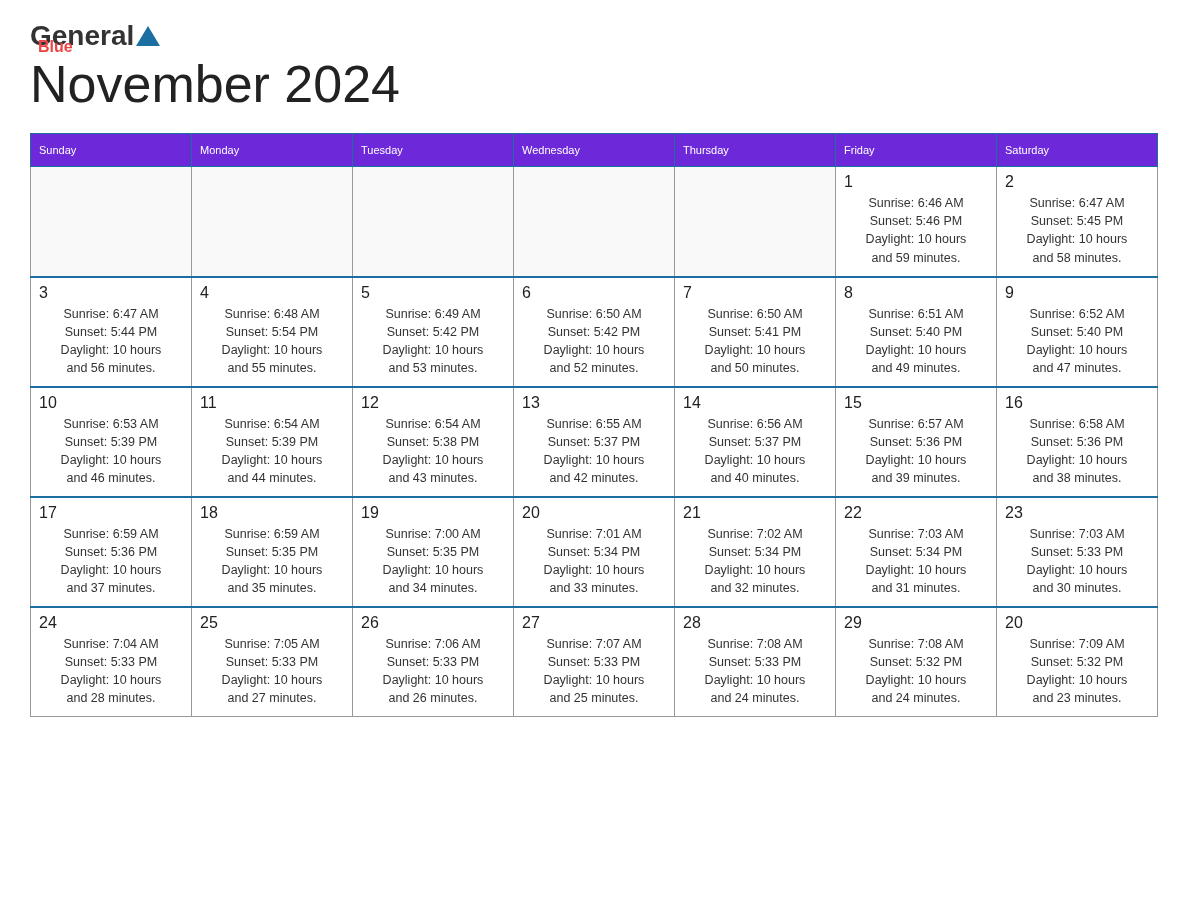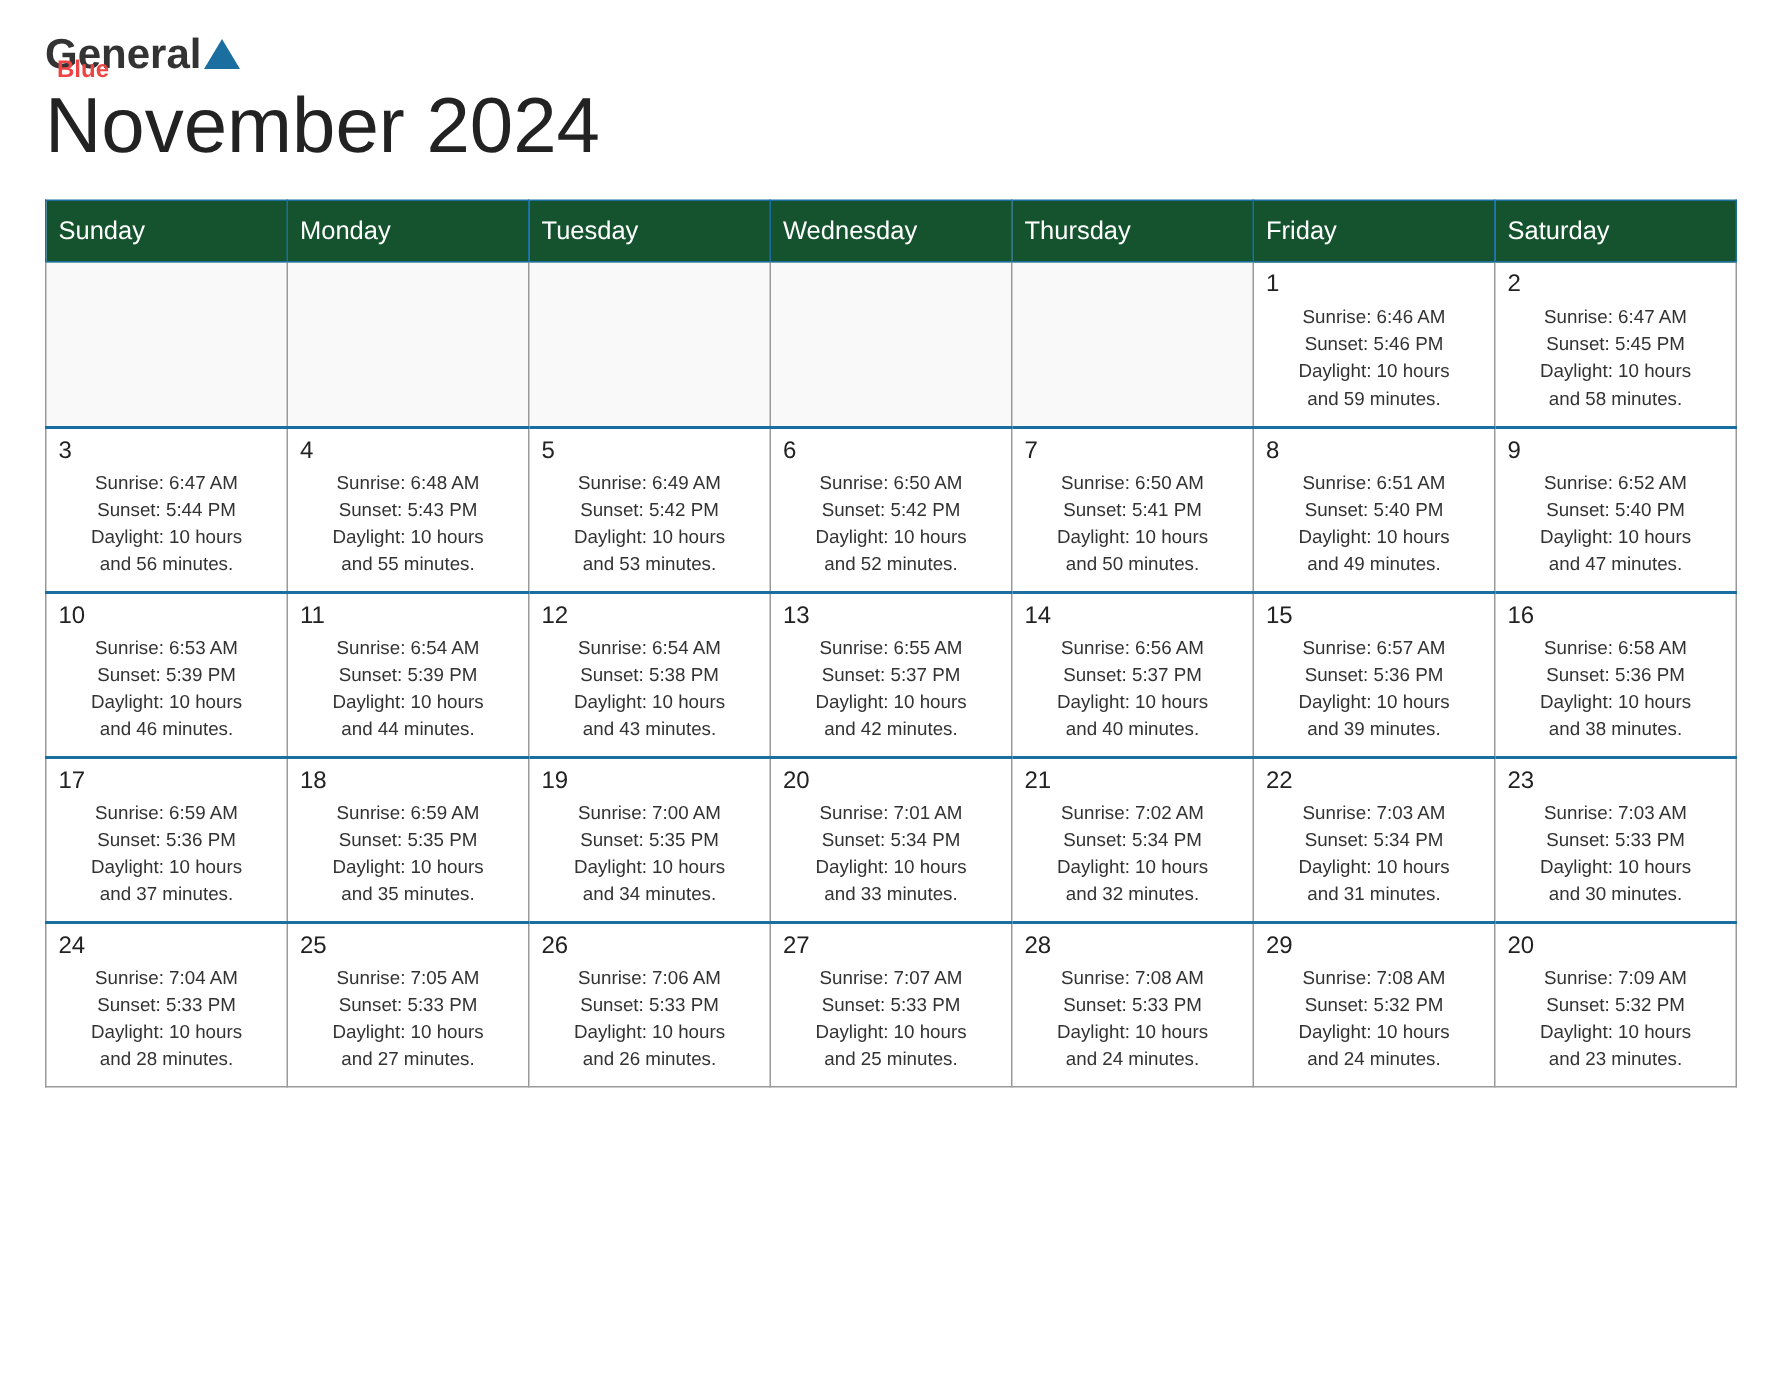--- a/index.html
+++ b/index.html
@@ -57,25 +57,25 @@
     .location {
       font-size: 22px;
       color: #555;
       margin-top: 4px;
     }
     .calendar {
       width: 100%;
       border-collapse: collapse;
     }
     .calendar th {
-      background: #14532d;
+      background: #6d28d9;
       color: #fff;
       padding: 10px 8px;
       text-align: left;
-      font-size: 17px;
+      font-size: 11px;
       font-weight: normal;
       border: 1px solid #1a6fa0;
     }
     .calendar td {
       border: 1px solid #999;
       vertical-align: top;
       padding: 6px 8px;
       width: 14.28%;
       min-height: 110px;
       height: 110px;
@@ -155,21 +155,21 @@
         <td>
           <div class="day-num">3</div>
           <div class="day-info" style="white-space: pre-line;">Sunrise: 6:47 AM
 Sunset: 5:44 PM
 Daylight: 10 hours
 and 56 minutes.</div>
         </td>
         <td>
           <div class="day-num">4</div>
           <div class="day-info" style="white-space: pre-line;">Sunrise: 6:48 AM
-Sunset: 5:43 PM
+Sunset: 5:54 PM
 Daylight: 10 hours
 and 55 minutes.</div>
         </td>
         <td>
           <div class="day-num">5</div>
           <div class="day-info" style="white-space: pre-line;">Sunrise: 6:49 AM
 Sunset: 5:42 PM
 Daylight: 10 hours
 and 53 minutes.</div>
         </td>

